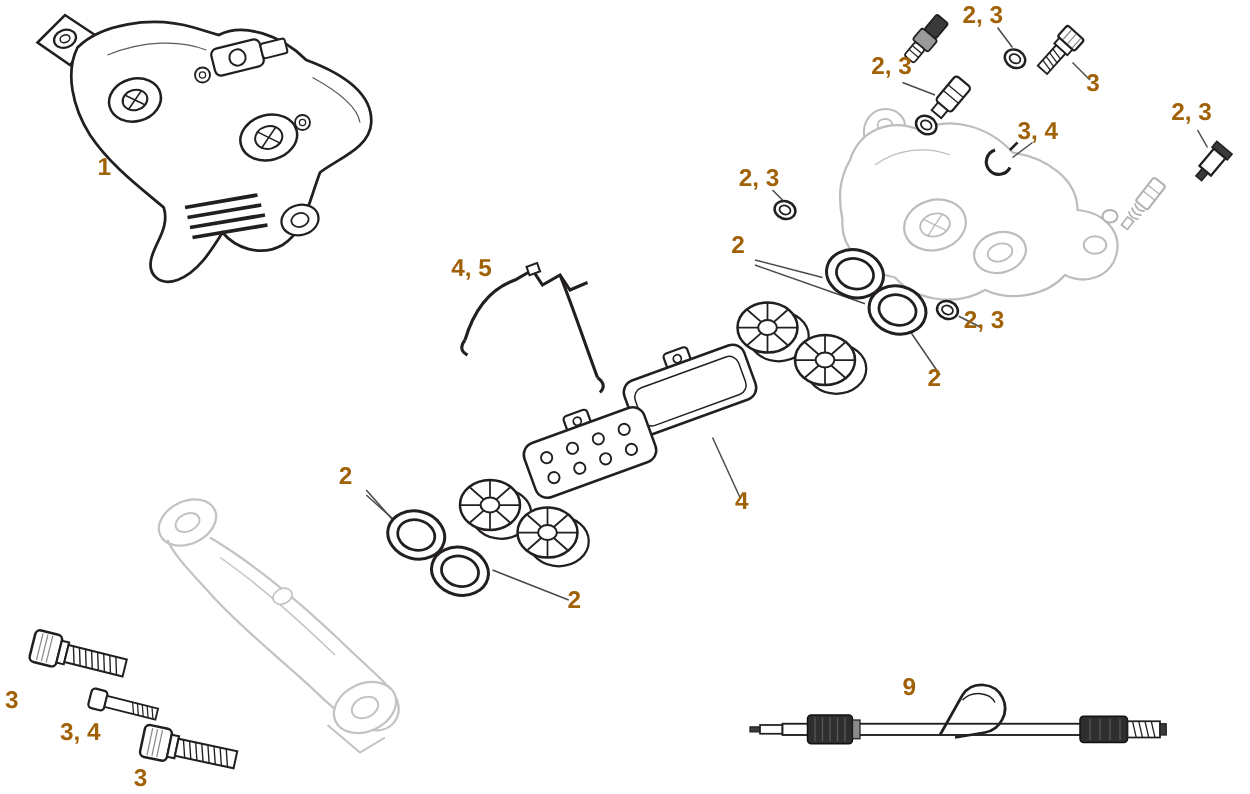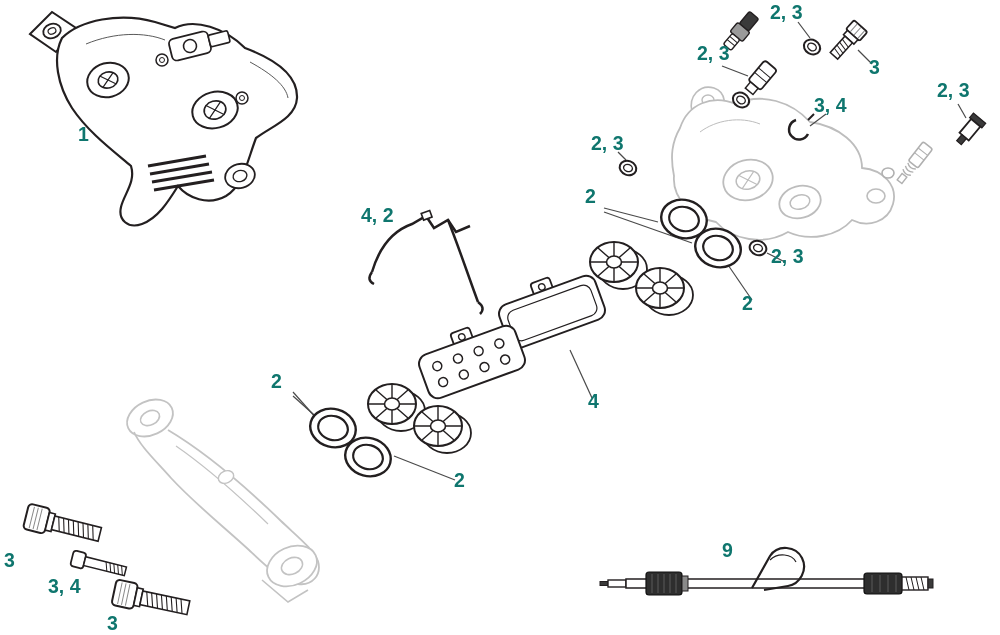--- a/index.html
+++ b/index.html
@@ -2,21 +2,21 @@
 <html><head>
 <meta charset="utf-8">
 <style>
   html, body { margin:0; padding:0; background:#ffffff; }
   .stage {
     position:relative; width:1000px; height:635px; background:#ffffff;
     overflow:hidden; font-family:"Liberation Sans", sans-serif;
   }
   .art { position:absolute; left:0; top:0; }
   .lbl {
-    position:absolute; font-weight:700; font-size:19.5px; color:#0f766e;
+    position:absolute; font-weight:700; font-size:19.5px; color:#a16207;
     line-height:1; white-space:nowrap; user-select:none;
   }
 </style>
 </head>
 <body>
 
 <div class="stage">
 
   <svg class="art" width="1000" height="635" viewBox="0 0 1000 635">
     <defs>
@@ -258,21 +258,21 @@
   <div class="lbl" style="left:78px;  top:125px;">1</div>
   <div class="lbl" style="left:770px; top:3px;">2, 3</div>
   <div class="lbl" style="left:869px; top:58px;">3</div>
   <div class="lbl" style="left:697px; top:44px;">2, 3</div>
   <div class="lbl" style="left:814px; top:96px;">3, 4</div>
   <div class="lbl" style="left:937px; top:81px;">2, 3</div>
   <div class="lbl" style="left:591px; top:134px;">2, 3</div>
   <div class="lbl" style="left:585px; top:187px;">2</div>
   <div class="lbl" style="left:771px; top:247px;">2, 3</div>
   <div class="lbl" style="left:742px; top:294px;">2</div>
-  <div class="lbl" style="left:361px; top:206px;">4, 2</div>
+  <div class="lbl" style="left:361px; top:206px;">4, 5</div>
   <div class="lbl" style="left:588px; top:392px;">4</div>
   <div class="lbl" style="left:271px; top:372px;">2</div>
   <div class="lbl" style="left:454px; top:471px;">2</div>
   <div class="lbl" style="left:4px;   top:551px;">3</div>
   <div class="lbl" style="left:48px;  top:577px;">3, 4</div>
   <div class="lbl" style="left:107px; top:614px;">3</div>
   <div class="lbl" style="left:722px; top:541px;">9</div>
 
 </div>
 

